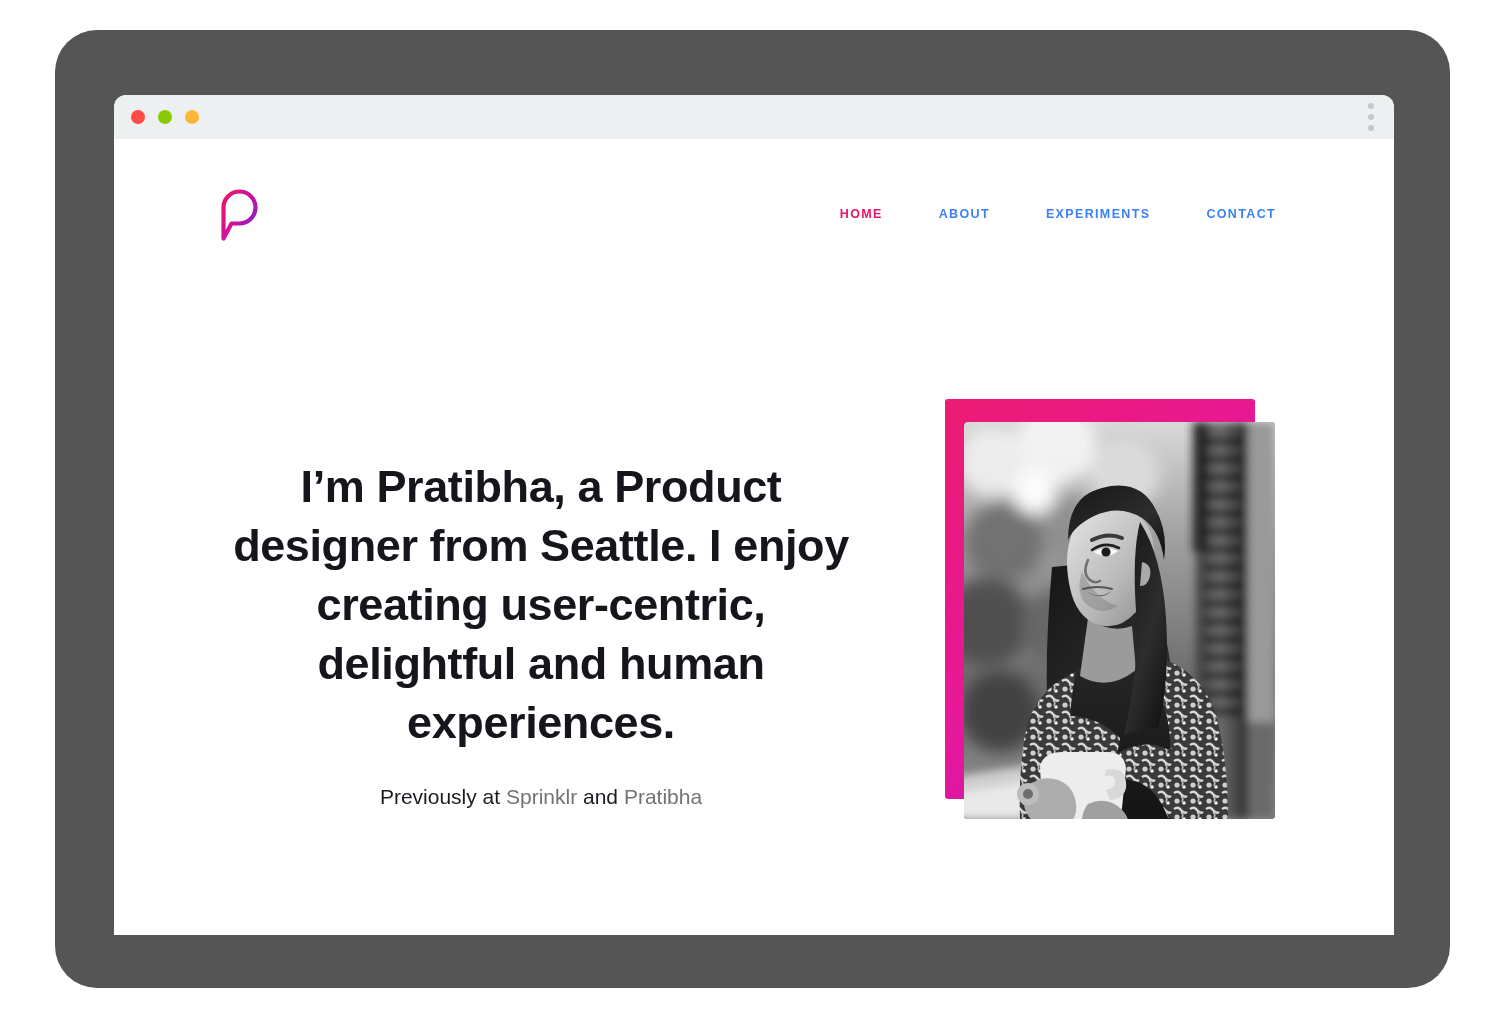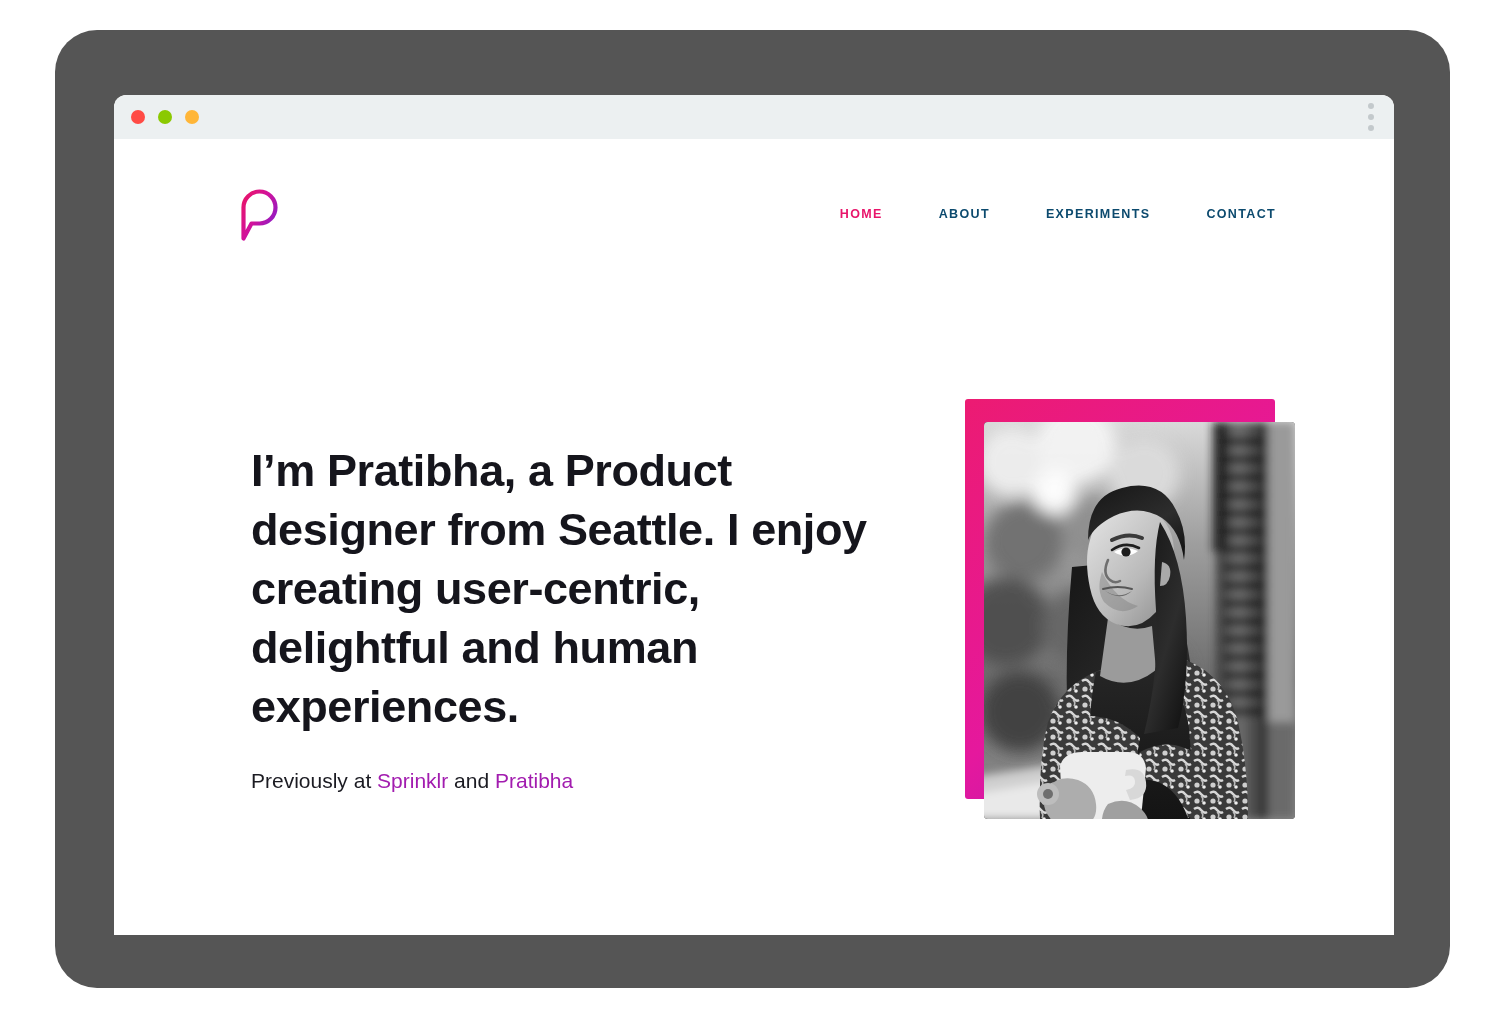--- a/index.html
+++ b/index.html
@@ -80,21 +80,20 @@
     border-radius: 50%;
     background: #c3c9cc;
     display: block;
   }
 
   
   .page {
     position: relative;
     height: 780px;
     background: #ffffff;
-    margin-left: 20px;
   }
 
   
   .site-header {
     position: absolute;
     left: 0;
     top: 0;
     right: 0;
     height: 150px;
     display: flex;
@@ -111,21 +110,21 @@
   .main-nav {
     margin-left: auto;
     display: flex;
     align-items: center;
     gap: 0px;
   }
   .nav-link {
     font-size: 12.5px;
     letter-spacing: 1.35px;
     font-weight: 700;
-    color: #0c4a6e;
+    color: #3b82f6;
     text-decoration: none;
     padding: 6px 0;
     margin-left: 56px;
     white-space: nowrap;
     cursor: pointer;
   }
   .nav-link:first-child { margin-left: 0; }
   .nav-link.is-active { color: #e8156b; }
 
   
@@ -135,40 +134,41 @@
     top: 150px;
     right: 0;
     bottom: 0;
     display: flex;
     align-items: flex-start;
   }
 
   .hero-copy {
     position: absolute;
     left: 117px;
-    top: 152px;
+    top: 168px;
     width: 620px;
+    text-align: center;
   }
   .hero-heading {
     margin: 0;
     font-size: 45px;
     line-height: 59px;
     font-weight: 700;
     color: #15151c;
     letter-spacing: -0.4px;
   }
   .hero-subline {
     margin: 30px 0 0 0;
     font-size: 21px;
     line-height: 30px;
     color: #1b1b22;
     font-weight: 400;
   }
   .brand-link {
-    color: #a21caf;
+    color: #737373;
     text-decoration: none;
     cursor: pointer;
   }
 
   
   .hero-media {
     position: absolute;
     left: 831px;
     top: 110px;
     width: 330px;

